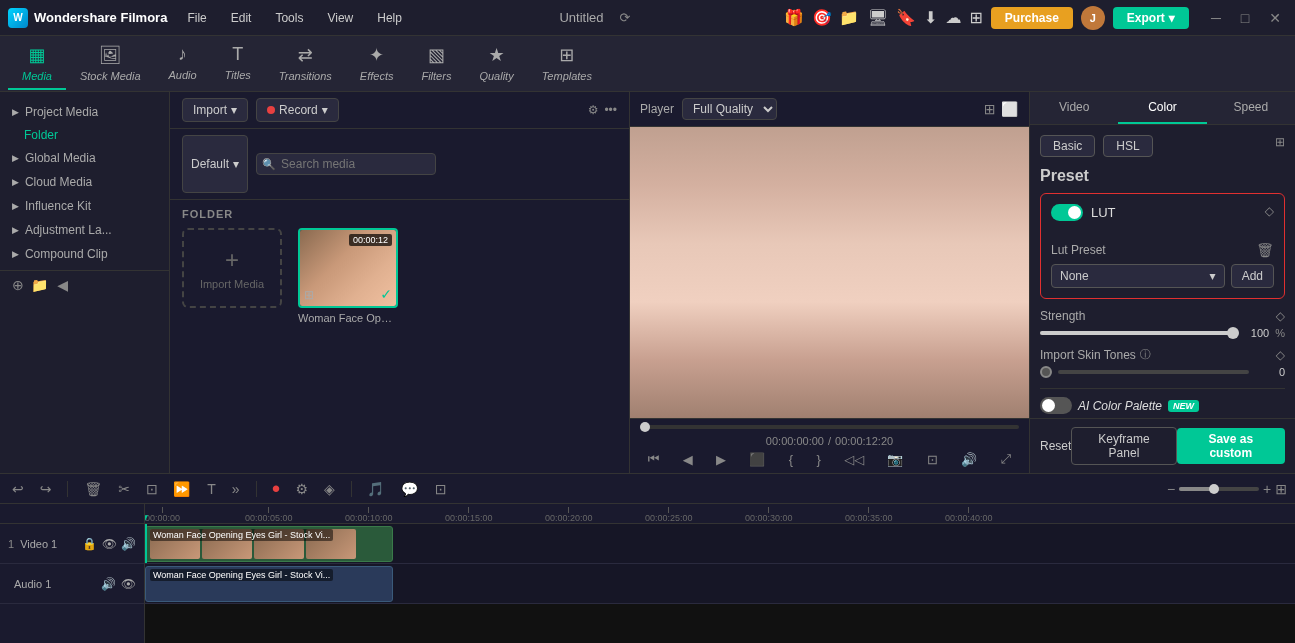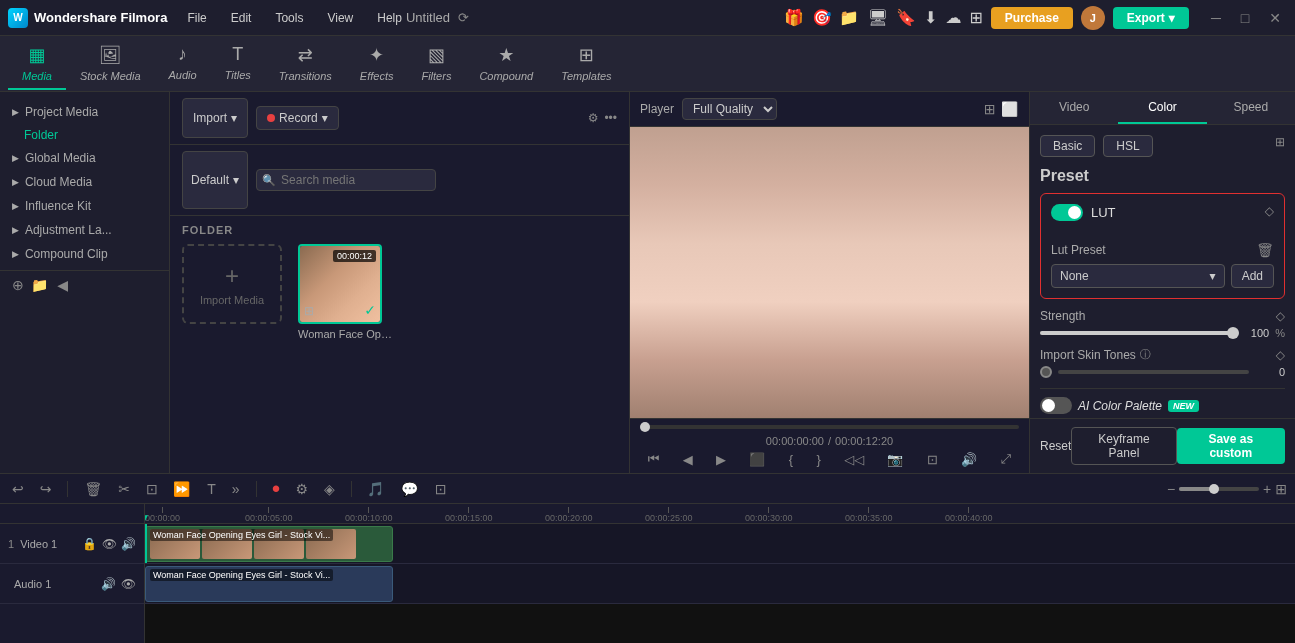--- a/index.html
+++ b/index.html
@@ -4,21 +4,21 @@
   <style>
     * { box-sizing: border-box; margin: 0; padding: 0; }
     body { font-family: 'Segoe UI', Arial, sans-serif; background: #1a1a2e; color: #ccc; font-size: 12px; overflow: hidden; width: 1295px; height: 643px; }
 
     
     .top-bar { display: flex; align-items: center; background: #1e1e2e; height: 36px; padding: 0 8px; border-bottom: 1px solid #333; }
     .app-logo { display: flex; align-items: center; gap: 6px; color: #fff; font-size: 13px; font-weight: 600; margin-right: 16px; }
     .app-logo .logo-icon { width: 20px; height: 20px; background: linear-gradient(135deg, #00d4ff, #0088cc); border-radius: 4px; display: flex; align-items: center; justify-content: center; color: #fff; font-size: 10px; font-weight: bold; }
     .menu-items { display: flex; gap: 16px; color: #ccc; font-size: 12px; }
     .menu-item { cursor: pointer; padding: 2px 4px; }
-    .title-area { flex: 1; display: flex; align-items: center; gap: 8px; color: #aaa; font-size: 13px; }
+    .title-area { flex: 1; display: flex; align-items: center; justify-content: center; gap: 16px; color: #aaa; font-size: 13px; }
     .title-area .refresh-icon { cursor: pointer; color: #888; }
     .top-right { display: flex; align-items: center; gap: 8px; }
     .gift-btn { background: none; border: none; color: #ccc; cursor: pointer; font-size: 16px; }
     .purchase-btn { background: #e8a020; border: none; color: #fff; padding: 4px 14px; border-radius: 4px; cursor: pointer; font-size: 12px; font-weight: 600; }
     .user-avatar { width: 24px; height: 24px; background: #c0783a; border-radius: 50%; display: flex; align-items: center; justify-content: center; color: #fff; font-size: 11px; font-weight: bold; }
     .export-btn { background: #00c896; border: none; color: #fff; padding: 4px 14px; border-radius: 4px; cursor: pointer; font-size: 12px; font-weight: 600; display: flex; align-items: center; gap: 4px; }
     .window-controls { display: flex; gap: 8px; margin-left: 8px; color: #888; font-size: 14px; }
     .win-ctrl { cursor: pointer; padding: 2px 6px; }
 
     
@@ -35,36 +35,36 @@
     .left-sidebar { width: 170px; background: #1e1e2e; border-right: 1px solid #333; padding: 8px 0; overflow-y: auto; flex-shrink: 0; }
     .sidebar-item { display: flex; align-items: center; gap: 6px; padding: 5px 12px; cursor: pointer; color: #aaa; font-size: 12px; }
     .sidebar-item .chevron { font-size: 9px; }
     .sidebar-folder { padding: 4px 12px 4px 24px; color: #00c896; font-size: 12px; cursor: pointer; }
     .sidebar-bottom { display: flex; align-items: center; gap: 8px; padding: 6px 12px; border-top: 1px solid #333; margin-top: 4px; }
     .sidebar-icon-btn { color: #888; cursor: pointer; font-size: 14px; }
 
     
     .media-panel { flex: 1; background: #1a1a2e; display: flex; flex-direction: column; border-right: 1px solid #333; }
     .media-toolbar { display: flex; align-items: center; padding: 6px 12px; gap: 8px; border-bottom: 1px solid #333; }
-    .import-btn { background: #2a2a3e; border: 1px solid #444; color: #ccc; padding: 12px 10px; border-radius: 4px; cursor: pointer; font-size: 12px; display: flex; align-items: center; gap: 4px; }
+    .import-btn { background: #2a2a3e; border: 1px solid #444; color: #ccc; padding: 4px 10px; border-radius: 4px; cursor: pointer; font-size: 12px; display: flex; align-items: center; gap: 4px; }
     .record-btn { background: #2a2a3e; border: 1px solid #444; color: #ccc; padding: 4px 10px; border-radius: 4px; cursor: pointer; font-size: 12px; display: flex; align-items: center; gap: 4px; }
     .record-dot { width: 8px; height: 8px; background: #e84040; border-radius: 50%; }
     .media-toolbar-right { margin-left: auto; display: flex; gap: 6px; color: #888; }
     .media-sub-toolbar { display: flex; align-items: center; padding: 6px 12px; gap: 8px; border-bottom: 1px solid #333; }
     .default-btn { background: #2a2a3e; border: 1px solid #444; color: #ccc; padding: 21px 8px; border-radius: 4px; cursor: pointer; font-size: 12px; display: flex; align-items: center; gap: 4px; }
     .search-input { background: #2a2a3e; border: 1px solid #444; color: #ccc; padding: 3px 8px 3px 24px; border-radius: 4px; font-size: 12px; width: 180px; outline: none; }
     .search-wrap { position: relative; }
     .search-wrap .search-icon { position: absolute; left: 6px; top: 50%; transform: translateY(-50%); color: #666; font-size: 11px; }
     .media-content { flex: 1; padding: 8px 12px; }
     .folder-label { color: #888; font-size: 11px; font-weight: 600; letter-spacing: 1px; margin-bottom: 8px; }
     .media-grid { display: flex; gap: 16px; flex-wrap: wrap; }
     .media-import-btn { width: 100px; height: 80px; border: 2px dashed #444; border-radius: 6px; display: flex; flex-direction: column; align-items: center; justify-content: center; cursor: pointer; color: #666; gap: 4px; font-size: 11px; }
     .media-import-icon { font-size: 24px; }
     .media-thumb { width: 100px; position: relative; cursor: pointer; }
-    .media-thumb-img { width: 84px; height: 80px; background: #333; border-radius: 4px; overflow: hidden; border: 2px solid #00c896; position: relative; }
+    .media-thumb-img { width: 100px; height: 80px; background: #333; border-radius: 4px; overflow: hidden; border: 2px solid #00c896; position: relative; }
     .media-thumb-inner { width: 100%; height: 100%; background: linear-gradient(135deg, #8a6a50 0%, #c89878 40%, #e0b090 70%, #f0c0a0 100%); }
     .media-time-badge { position: absolute; top: 4px; right: 4px; background: rgba(0,0,0,0.7); color: #fff; font-size: 9px; padding: 1px 4px; border-radius: 2px; }
     .media-thumb-icons { position: absolute; bottom: 4px; left: 4px; display: flex; gap: 4px; }
     .media-thumb-icon { color: #aaa; font-size: 12px; }
     .media-check { position: absolute; bottom: 4px; right: 4px; color: #00c896; font-size: 14px; }
     .media-name { font-size: 11px; color: #aaa; margin-top: 4px; text-align: center; overflow: hidden; text-overflow: ellipsis; white-space: nowrap; }
 
     
     .player-area { width: 400px; background: #111; display: flex; flex-direction: column; border-right: 1px solid #333; flex-shrink: 0; }
     .player-toolbar { display: flex; align-items: center; padding: 6px 10px; gap: 8px; border-bottom: 1px solid #333; background: #1a1a2e; }
@@ -229,21 +229,21 @@
   <div class="tool-tab">
     <span class="tool-icon">✦</span>
     <span class="tool-label">Effects</span>
   </div>
   <div class="tool-tab">
     <span class="tool-icon">▧</span>
     <span class="tool-label">Filters</span>
   </div>
   <div class="tool-tab">
     <span class="tool-icon">★</span>
-    <span class="tool-label">Compound</span>
+    <span class="tool-label">Quality</span>
   </div>
   <div class="tool-tab">
     <span class="tool-icon">⊞</span>
     <span class="tool-label">Templates</span>
   </div>
 </div>
 
 <div class="main-content">
 
   <div class="left-sidebar">

